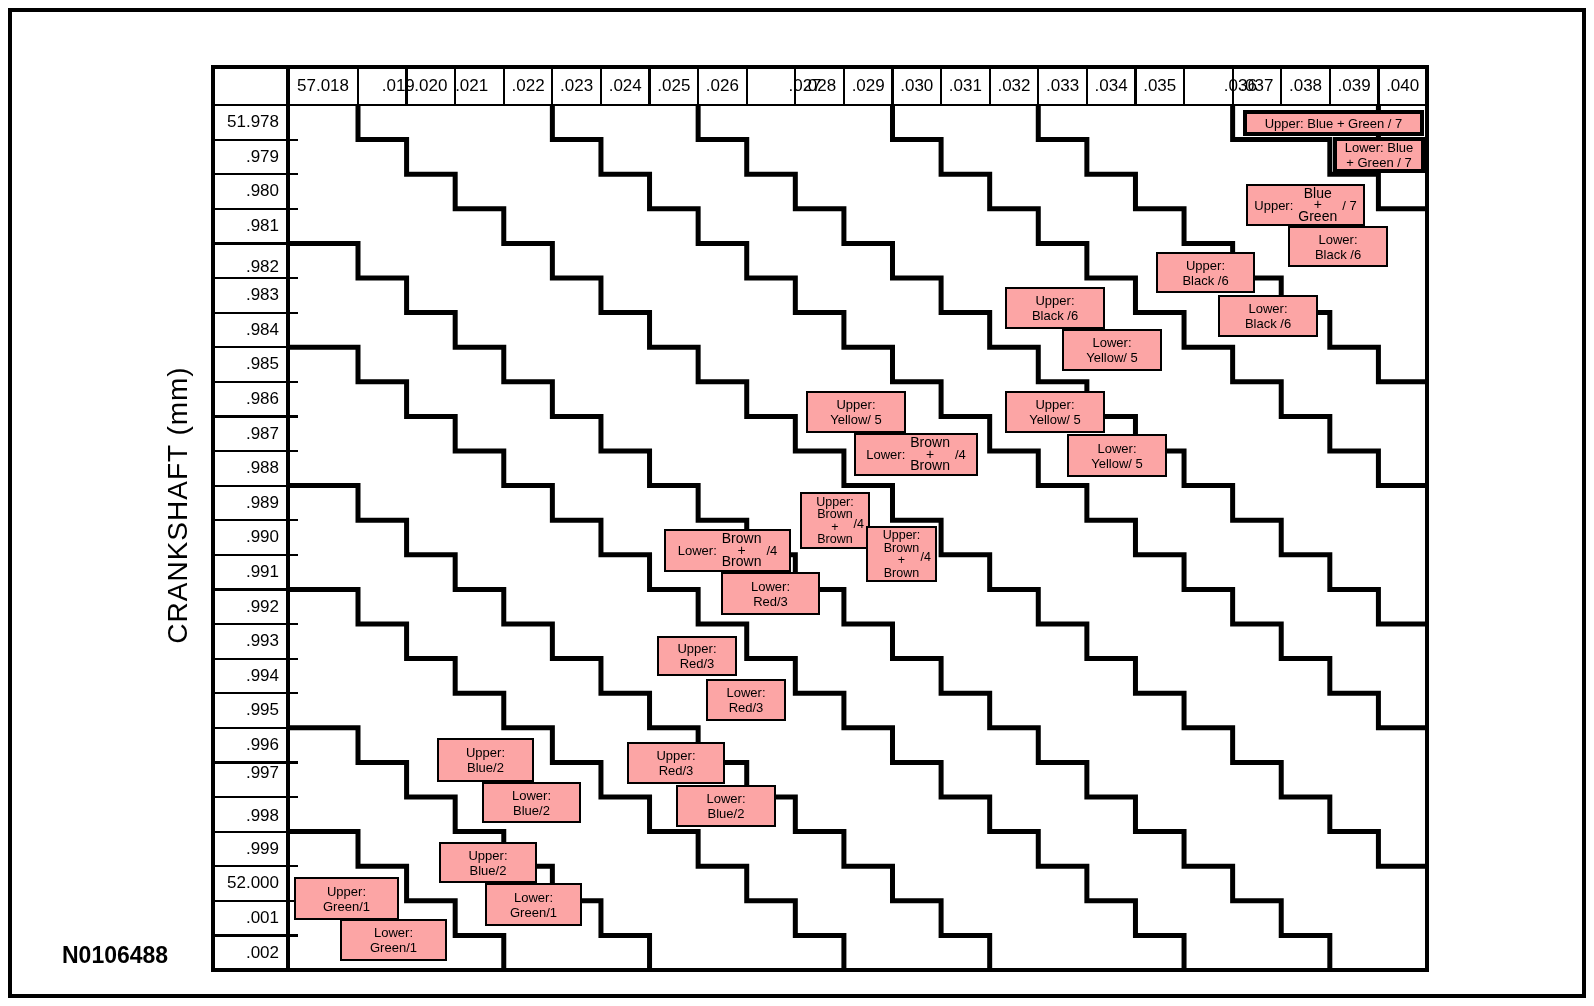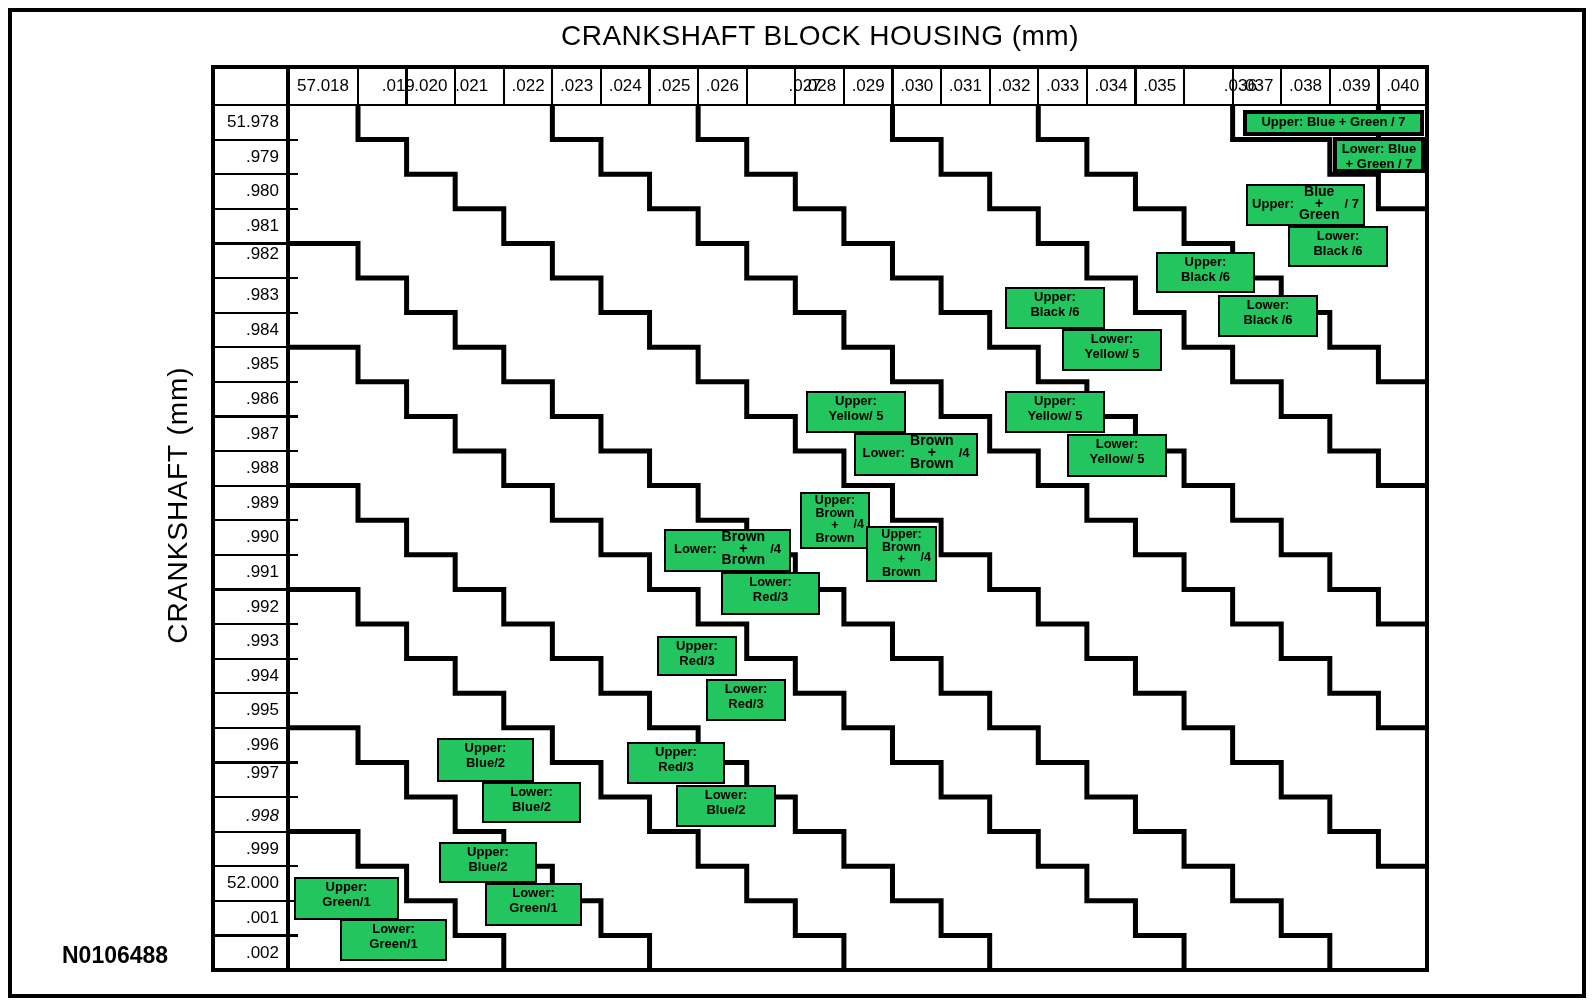--- a/index.html
+++ b/index.html
@@ -12,36 +12,35 @@
   .y-axis-label{position:absolute;left:178px;top:505px;
                 transform:translate(-50%,-50%) rotate(-90deg);
                 font-size:28px;letter-spacing:1px;white-space:nowrap;}
   .figure-id{position:absolute;left:62px;top:942px;font-size:23px;font-weight:bold;}
   svg{position:absolute;left:0;top:0;}
   svg path{stroke:#000;fill:none;}
   .hdr-cell,.row-cell{position:absolute;display:flex;align-items:center;
                       font-size:17px;box-sizing:border-box;}
   .hdr-cell{justify-content:center;}
   .row-cell{justify-content:flex-end;padding-right:9px;}
-  .label-box{position:absolute;background:#22c55e;border:2.5px solid #000;
+  .label-box{position:absolute;background:#fca5a5;border:2.5px solid #000;
              box-sizing:border-box;display:flex;flex-direction:column;
-             align-items:center;font-weight:bold;
+             align-items:center;justify-content:center;font-weight:normal;
              font-size:13px;line-height:15px;text-align:center;z-index:3;}
   .label-box.thick{border-width:4px;}
   .label-box .hrow{display:flex;flex-direction:row;align-items:center;gap:5px;}
   .label-box .stack{font-size:14px;line-height:11.5px;}
   .label-box .suffix-abs{position:absolute;right:4px;top:50%;transform:translateY(-22%);}
   .label-box.stack4{line-height:12.5px;font-size:12.5px;position:absolute;}
 </style>
 </head>
 <body>
 
 <div id="canvas">
   <div class="outer-frame"></div>
-  <div class="title">CRANKSHAFT BLOCK HOUSING (mm)</div>
   <div class="y-axis-label">CRANKSHAFT (mm)</div>
   <div class="figure-id">N0106488</div>
 <svg width="1594" height="1006">
       <path d="M213,67 H1427 V970 H213 Z" stroke-width="3.5" shape-rendering="crispEdges"></path>
       <path d="M288,67 V970" stroke-width="3.5" shape-rendering="crispEdges"></path>
       <path d="M213,105 H1427" stroke-width="2.6" shape-rendering="crispEdges"></path>
       <path d="M358,67 V105" stroke-width="2.2" shape-rendering="crispEdges"></path>
       <path d="M406.5909,67 V105" stroke-width="2.2" shape-rendering="crispEdges"></path>
       <path d="M455.1818,67 V105" stroke-width="2.2" shape-rendering="crispEdges"></path>
       <path d="M503.7727,67 V105" stroke-width="2.2" shape-rendering="crispEdges"></path>
@@ -121,37 +120,37 @@
     <div class="hdr-cell" style="left: 1135.45px; top: 67px; width: 48.5909px; height: 38px;">.035</div>
     <div class="hdr-cell" style="left: 1184.05px; top: 67px; width: 48.5909px; height: 38px; margin-left: 32px;">.036</div>
     <div class="hdr-cell" style="left: 1232.64px; top: 67px; width: 48.5909px; height: 38px;">.037</div>
     <div class="hdr-cell" style="left: 1281.23px; top: 67px; width: 48.5909px; height: 38px;">.038</div>
     <div class="hdr-cell" style="left: 1329.82px; top: 67px; width: 48.5909px; height: 38px;">.039</div>
     <div class="hdr-cell" style="left: 1378.41px; top: 67px; width: 48.5909px; height: 38px;">.040</div>
     <div class="row-cell" style="left: 213px; top: 105px; width: 75px; height: 34.6px;">51.978</div>
     <div class="row-cell" style="left: 213px; top: 139.6px; width: 75px; height: 34.6px;">.979</div>
     <div class="row-cell" style="left: 213px; top: 174.2px; width: 75px; height: 34.6px;">.980</div>
     <div class="row-cell" style="left: 213px; top: 208.8px; width: 75px; height: 34.6px;">.981</div>
-    <div class="row-cell" style="left: 213px; top: 237px; width: 75px; height: 34.6px;">.982</div>
+    <div class="row-cell" style="left: 213px; top: 250px; width: 75px; height: 34.6px;">.982</div>
     <div class="row-cell" style="left: 213px; top: 278px; width: 75px; height: 34.6px;">.983</div>
     <div class="row-cell" style="left: 213px; top: 312.6px; width: 75px; height: 34.6px;">.984</div>
     <div class="row-cell" style="left: 213px; top: 347.2px; width: 75px; height: 34.6px;">.985</div>
     <div class="row-cell" style="left: 213px; top: 381.8px; width: 75px; height: 34.6px;">.986</div>
     <div class="row-cell" style="left: 213px; top: 416.4px; width: 75px; height: 34.6px;">.987</div>
     <div class="row-cell" style="left: 213px; top: 451px; width: 75px; height: 34.6px;">.988</div>
     <div class="row-cell" style="left: 213px; top: 485.6px; width: 75px; height: 34.6px;">.989</div>
     <div class="row-cell" style="left: 213px; top: 520.2px; width: 75px; height: 34.6px;">.990</div>
     <div class="row-cell" style="left: 213px; top: 554.8px; width: 75px; height: 34.6px;">.991</div>
     <div class="row-cell" style="left: 213px; top: 589.4px; width: 75px; height: 34.6px;">.992</div>
     <div class="row-cell" style="left: 213px; top: 624px; width: 75px; height: 34.6px;">.993</div>
     <div class="row-cell" style="left: 213px; top: 658.6px; width: 75px; height: 34.6px;">.994</div>
     <div class="row-cell" style="left: 213px; top: 693.2px; width: 75px; height: 34.6px;">.995</div>
     <div class="row-cell" style="left: 213px; top: 727.8px; width: 75px; height: 34.6px;">.996</div>
     <div class="row-cell" style="left: 213px; top: 753px; width: 75px; height: 40px;">.997</div>
-    <div class="row-cell" style="left: 213px; top: 797px; width: 75px; height: 37px; font-style: italic;">.998</div>
+    <div class="row-cell" style="left: 213px; top: 797px; width: 75px; height: 37px;">.998</div>
     <div class="row-cell" style="left: 213px; top: 831.6px; width: 75px; height: 34.6px;">.999</div>
     <div class="row-cell" style="left: 213px; top: 866.2px; width: 75px; height: 34.6px;">52.000</div>
     <div class="row-cell" style="left: 213px; top: 900.8px; width: 75px; height: 34.6px;">.001</div>
     <div class="row-cell" style="left: 213px; top: 935.4px; width: 75px; height: 34.6px;">.002</div>
     <div class="label-box thick" style="left: 1243px; top: 110px; width: 181px; height: 26px;">
       <span style="white-space: nowrap;">Upper: Blue + Green / 7</span>
     </div>
     <div class="label-box thick" style="left: 1333px; top: 137px; width: 92px; height: 36px;">
       <div>Lower: Blue</div>
       <div>+ Green / 7</div>

